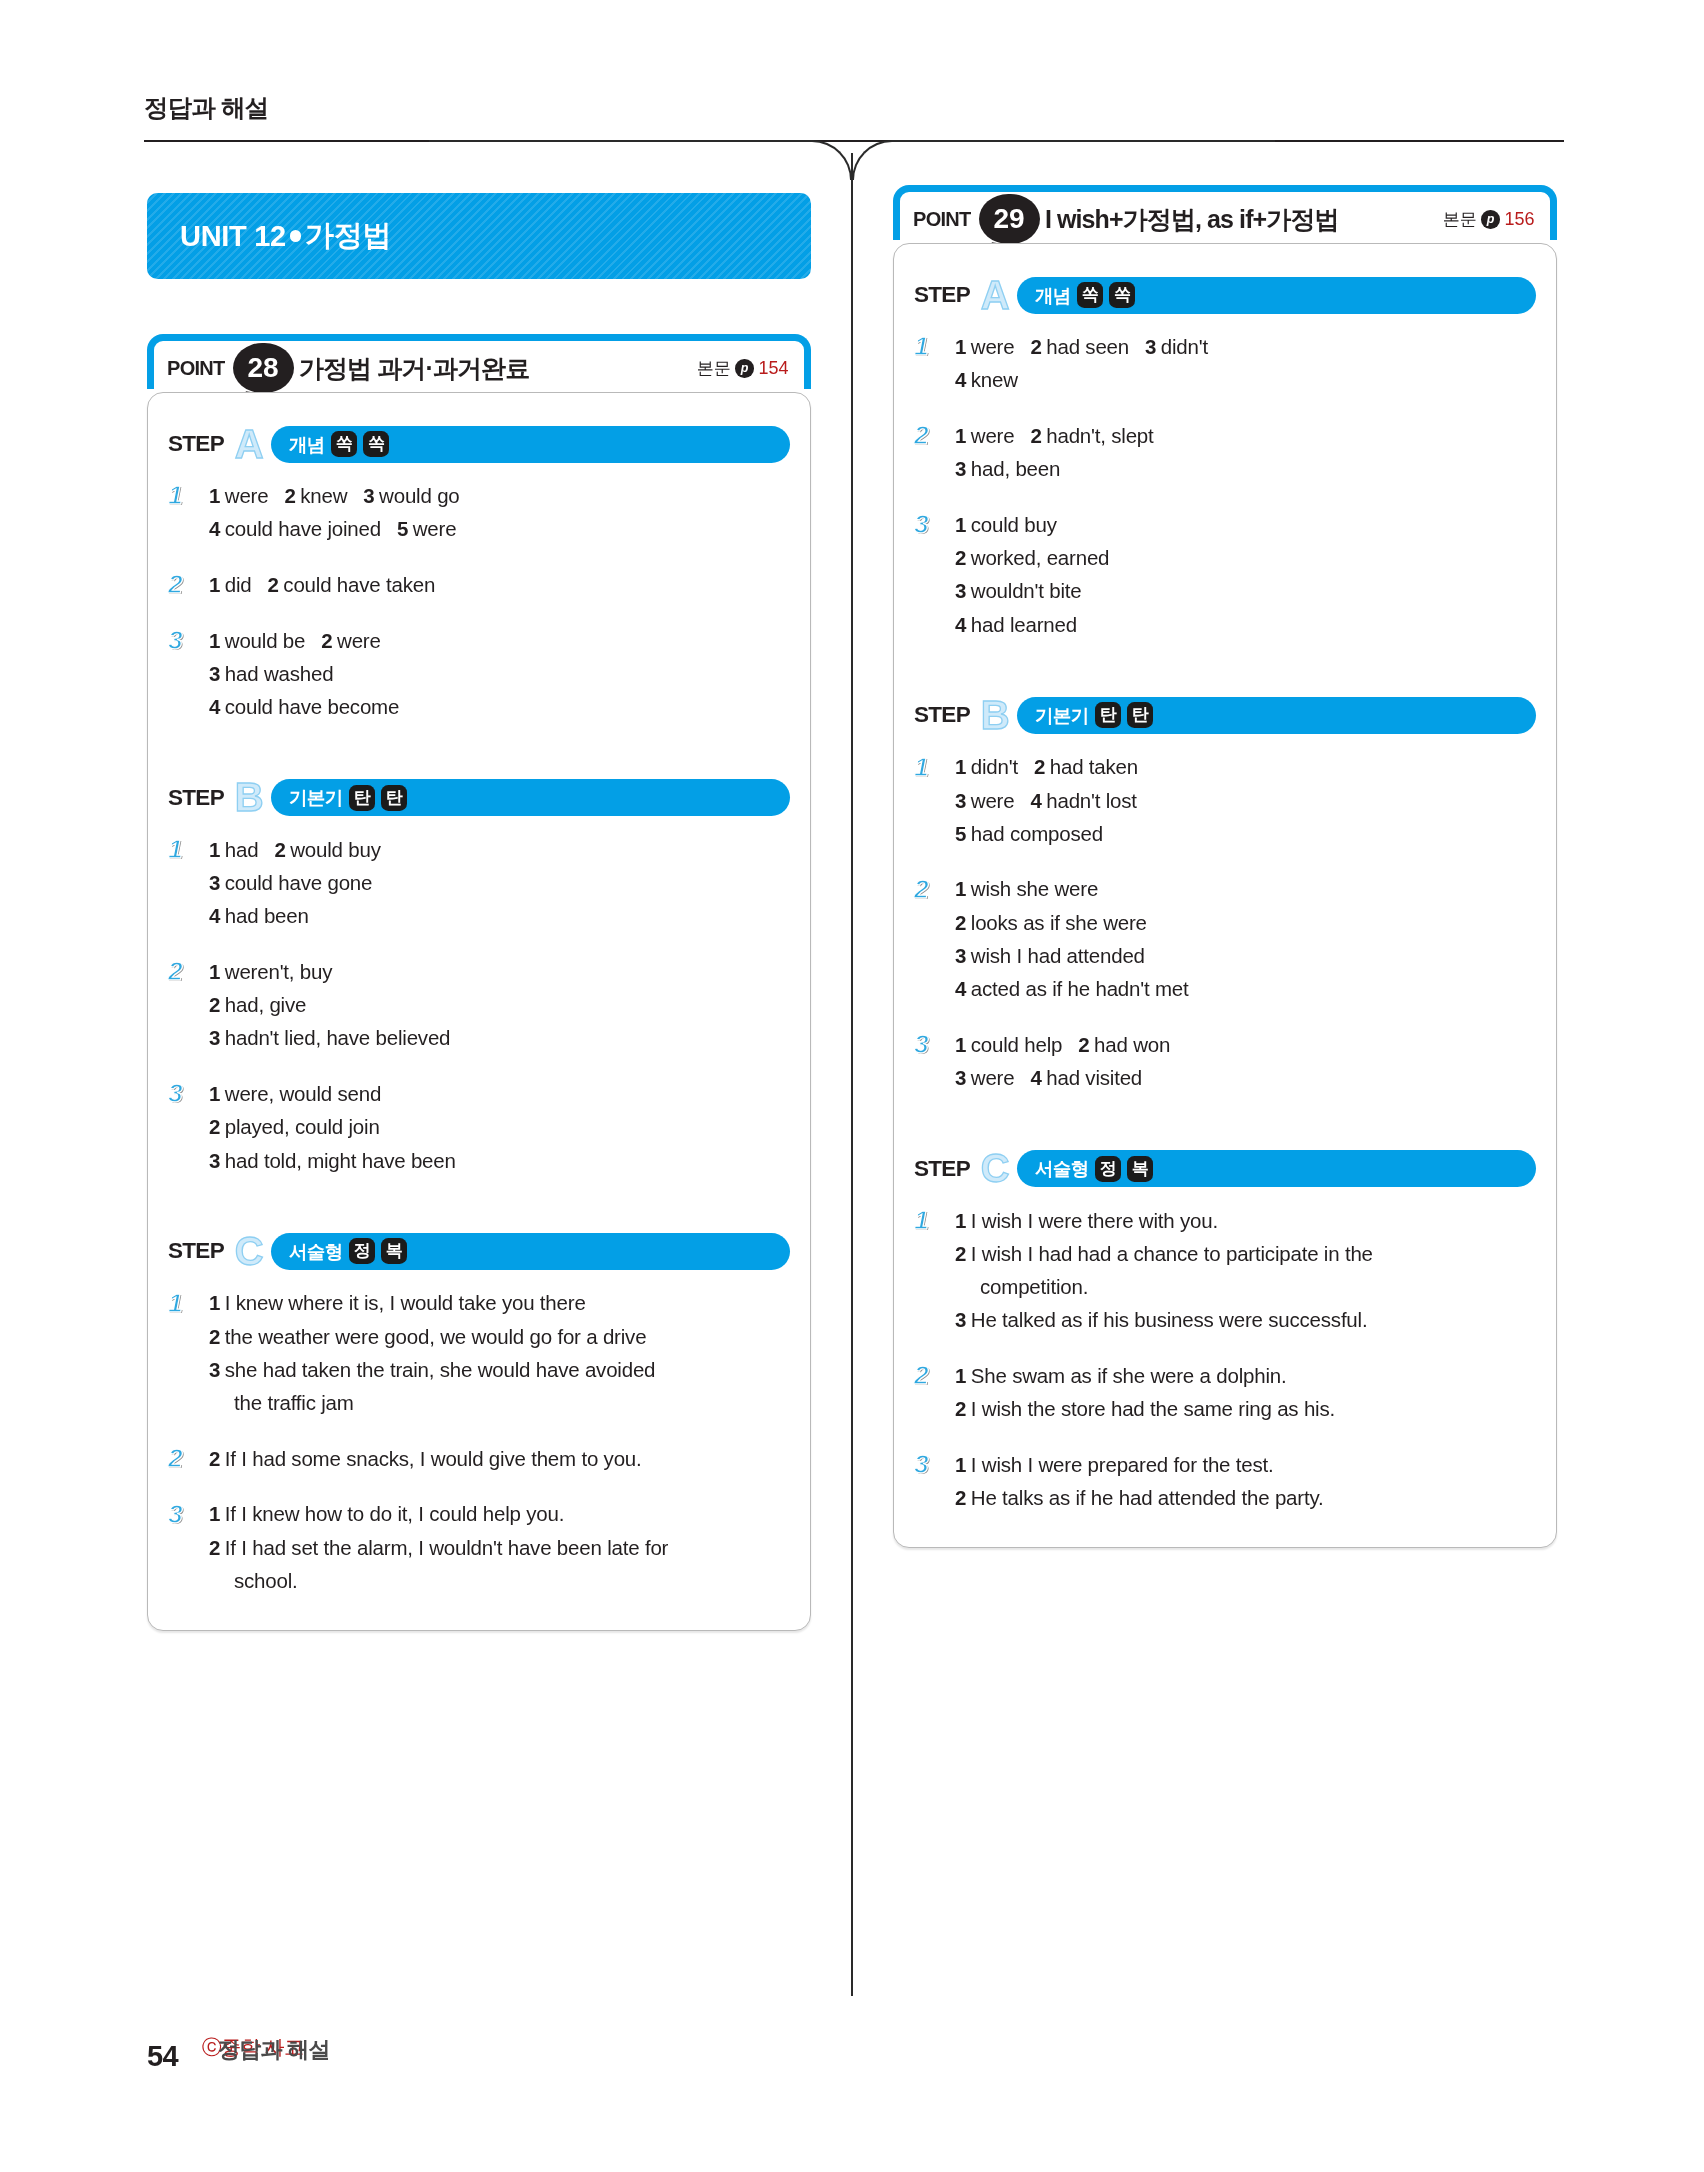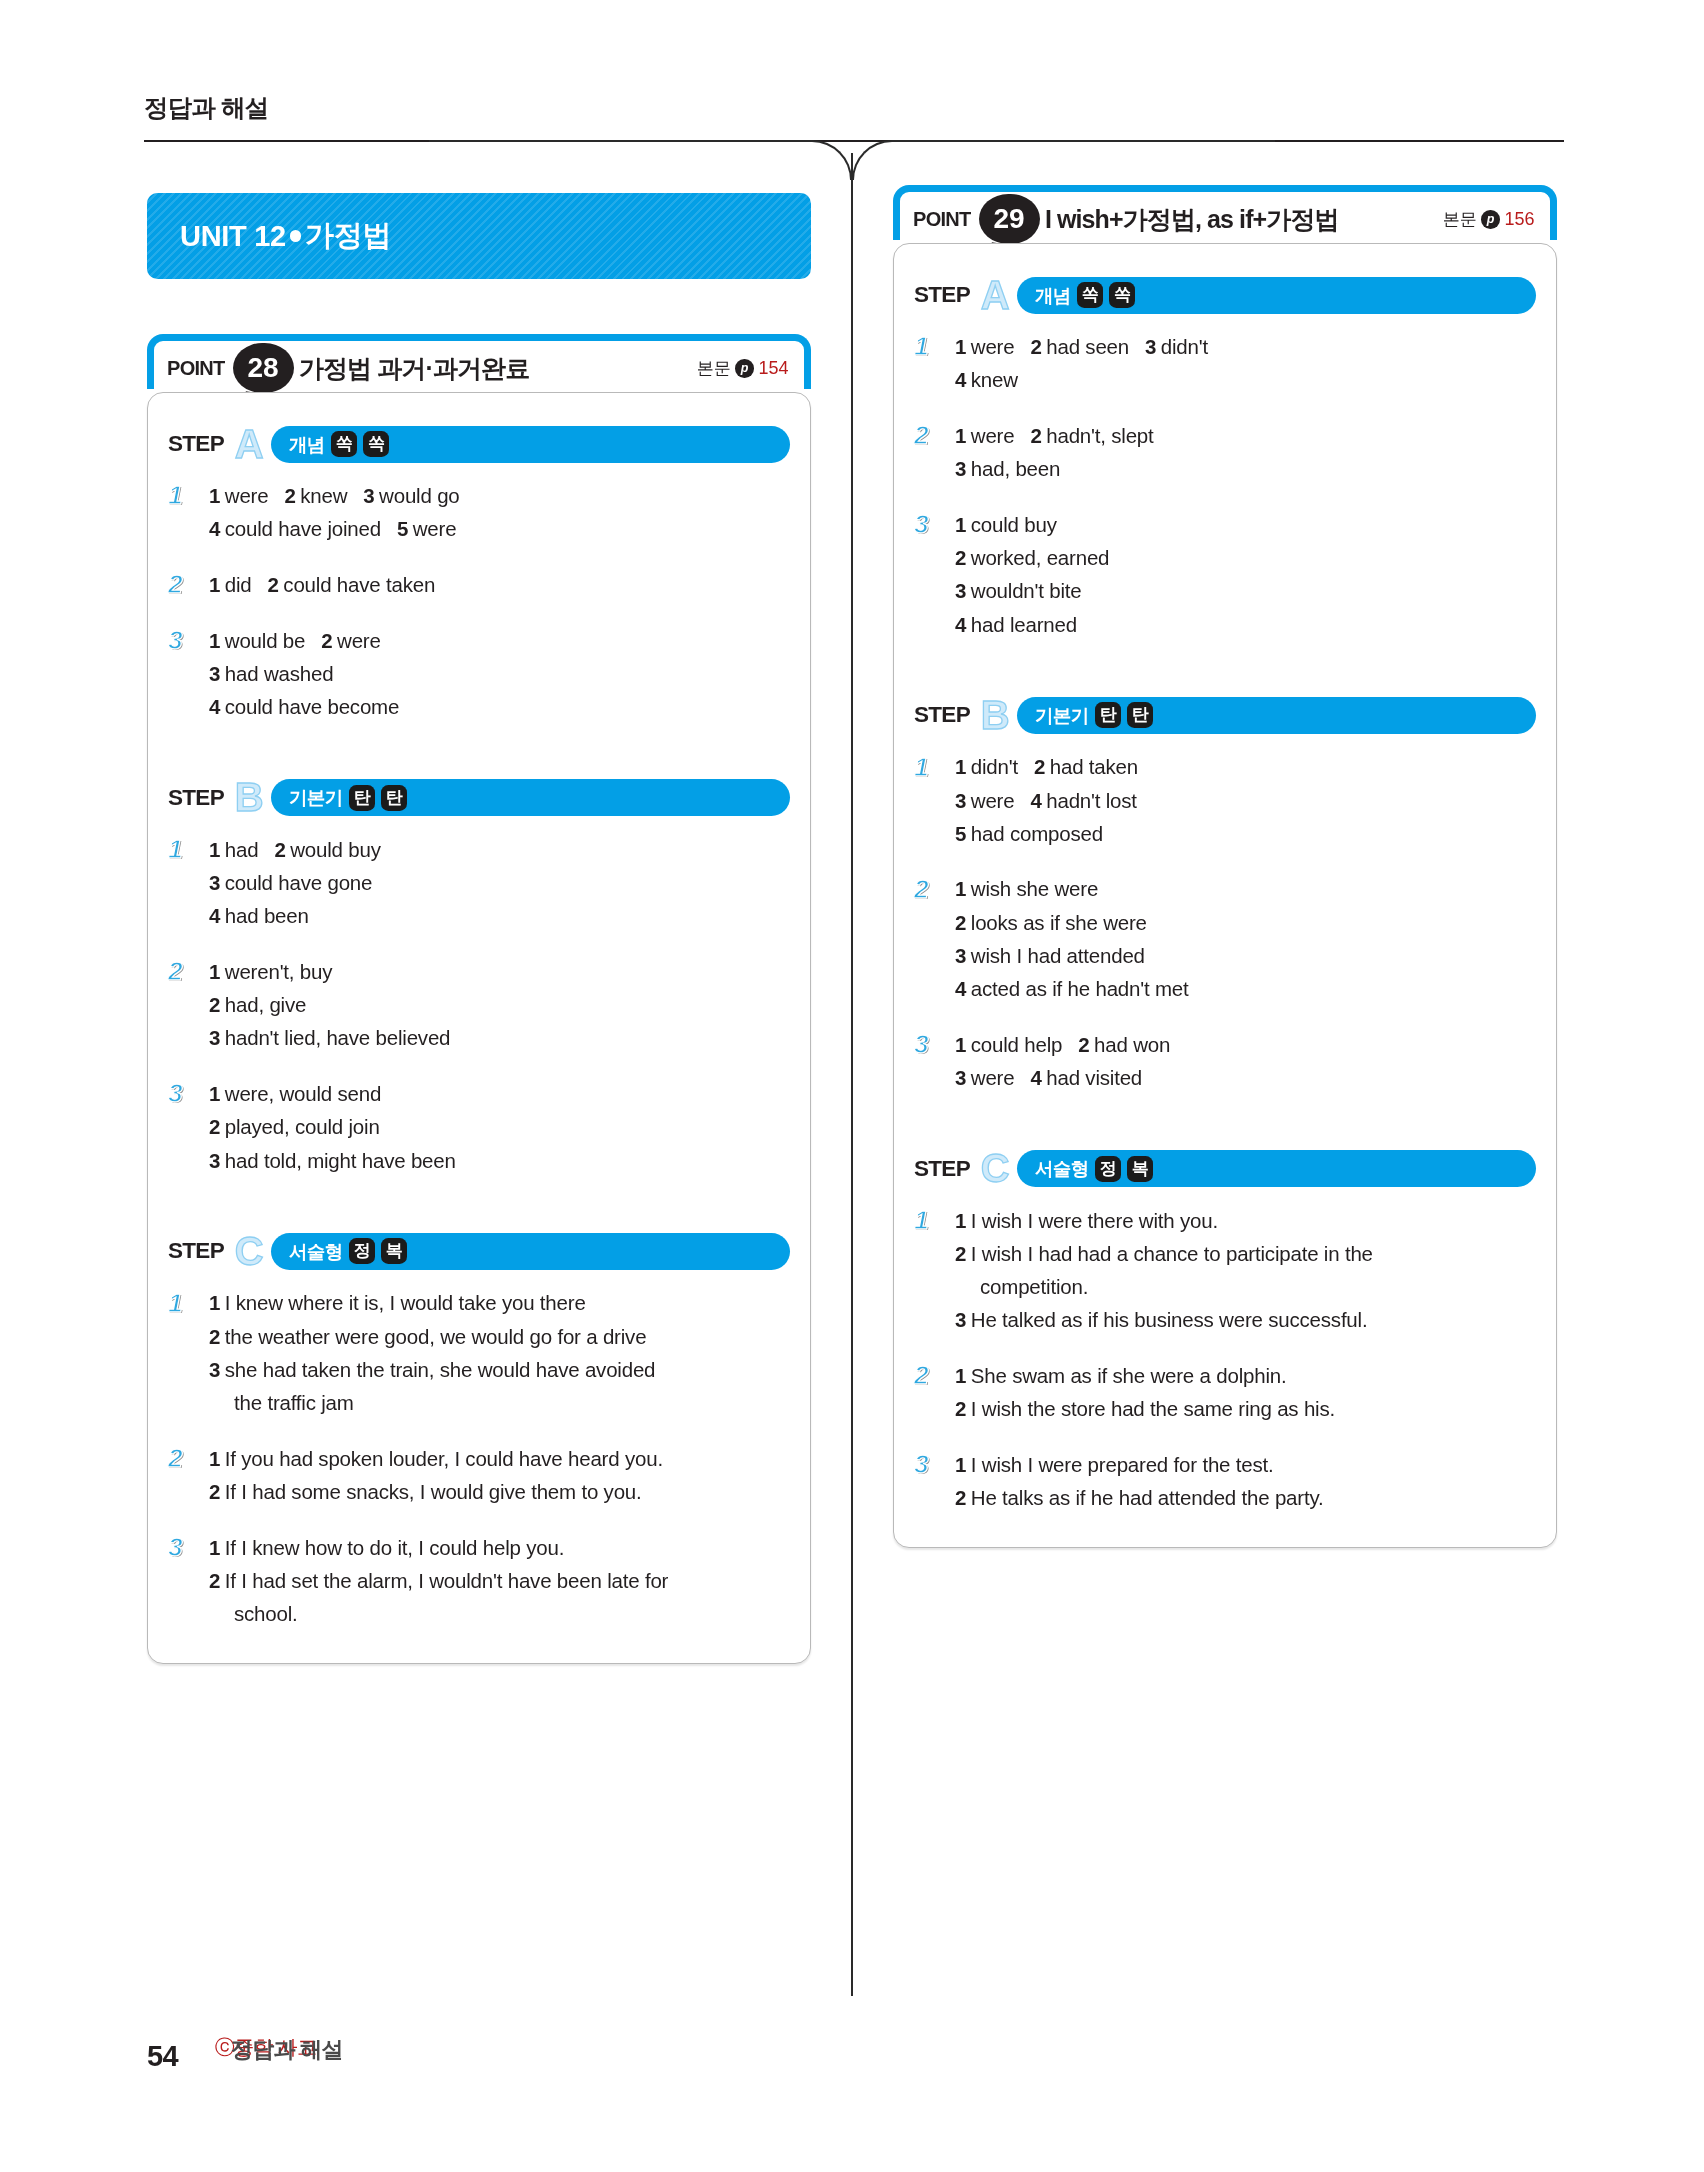--- a/index.html
+++ b/index.html
@@ -136,21 +136,21 @@
   }
   .grp-lines { flex:1; }
   .ln { font-size:20.5px; line-height:1.62; color:#231f20; letter-spacing:-0.2px; }
   .ln .n { font-weight:700; margin-right:4.6px; }
   .ln .sp { display:inline-block; width:16px; }
   .ln.just { text-align:justify; text-align-last:left; }
   .ln.indent { padding-left:25px; }
   .gap-md { height:25px; }
 
   
-  .footer { position:absolute; left:147px; bottom:99px; display:flex; align-items:baseline; gap:29px; }
+  .footer { position:absolute; left:147px; bottom:99px; display:flex; align-items:baseline; gap:16px; }
   .pg-num { font-size:29px; font-weight:700; color:#231f20; letter-spacing:-0.7px; }
   .wm-stack { position:relative; height:32px; width:218px; }
   .wm-grey {
     position:absolute; left:8px; top:0; font-size:20px; color:#b91c1c;
     letter-spacing:-0.7px; white-space:nowrap;
   }
   .wm-dark {
     position:absolute; left:24px; top:1.3px; font-size:22px; color:#4a4a4a;
     letter-spacing:-0.7px; white-space:nowrap; font-weight:600;
   }
@@ -270,21 +270,20 @@
           <div class="grp-lines">
             <div class="ln"><span class="n">1</span><span>I knew where it is, I would take you there</span></div>
             <div class="ln just"><span class="n">2</span><span>the weather were good, we would go for a drive</span></div>
             <div class="ln just"><span class="n">3</span><span>she had taken the train, she would have avoided</span></div>
             <div class="ln indent"><span>the traffic jam</span></div>
           </div>
         </div>
         <div class="grp">
           <div class="grp-num">2</div>
           <div class="grp-lines">
-            <div class="ln"><span class="n">1</span><span>If you had spoken louder, I could have heard you.</span></div>
             <div class="ln"><span class="n">2</span><span>If I had some snacks, I would give them to you.</span></div>
           </div>
         </div>
         <div class="grp">
           <div class="grp-num">3</div>
           <div class="grp-lines">
             <div class="ln"><span class="n">1</span><span>If I knew how to do it, I could help you.</span></div>
             <div class="ln"><span class="n">2</span><span>If I had set the alarm, I wouldn't have been late for</span></div>
             <div class="ln indent"><span>school.</span></div>
           </div>

